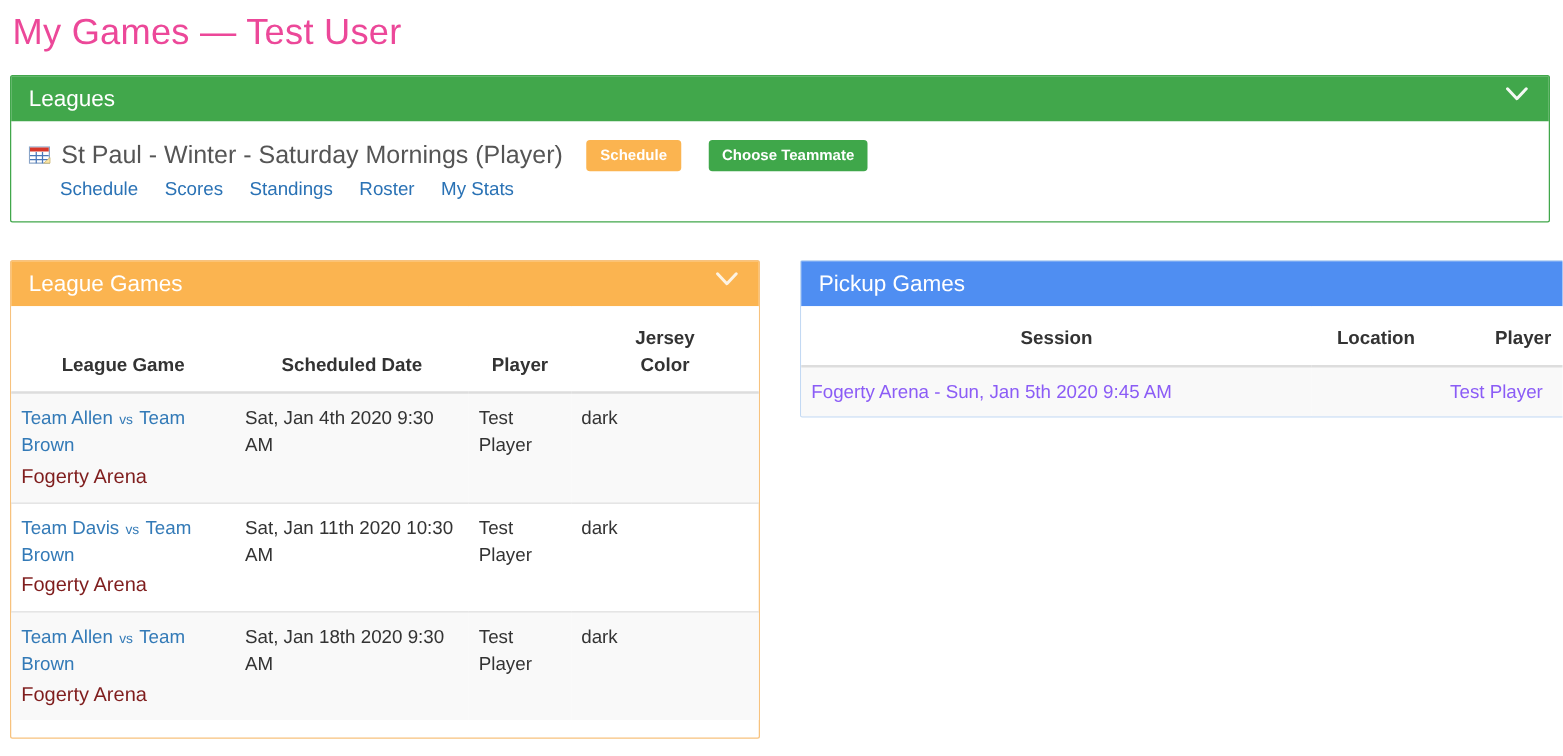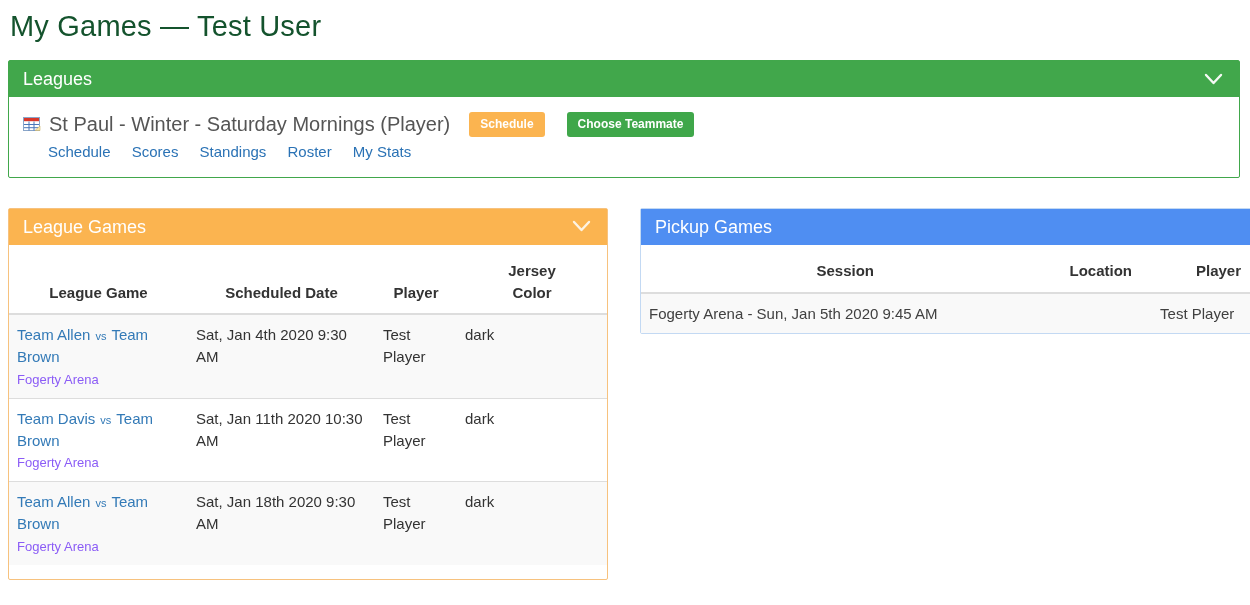--- a/index.html
+++ b/index.html
@@ -8,29 +8,29 @@
     font-family: "Liberation Sans", sans-serif;
     font-size: 15px;
     color: #333;
     width: 1250px;
   }
   .container { padding: 4px 10px 12px 8px; }
 
   .page-title {
     font-weight: 300;
     font-size: 29px;
-    color: #14532d;
+    color: #ec4899;
     margin: 6px 0 17px 2px;
     letter-spacing: .2px;
   }
 
   
   .panel { border: 1px solid; border-radius: 2px; background:#fff; }
   .panel-heading {
-    display: flex; justify-content: space-between; align-items: center;
+    display: flex; justify-content: space-between; align-items: flex-start;
     color: #fff; font-size: 18px; padding: 6px 14px; line-height: 1.35;
   }
   .chevron { display:flex; align-items:center; cursor:pointer; padding:2px; }
 
   .panel-green  { border-color:#41a74b; margin-bottom: 30px; }
   .panel-green  > .panel-heading { background:#41a74b; }
   .panel-orange { border-color:#f7c27e; }
   .panel-orange > .panel-heading { background:#fbb450; }
   .panel-blue   { border-color:#c3d9f3; }
   .panel-blue   > .panel-heading { background:#4f8ef2; }
@@ -68,24 +68,24 @@
     padding:9px 8px; vertical-align:top; font-size:15px;
     border-top:1px solid #ddd; line-height:1.45;
   }
   .tbl thead tr { background:#fff; }
   .tbl tbody tr:nth-child(odd) { background:#f9f9f9; }
   .lg-body { padding:0 0 14px 0; }
   .pu-body { padding:0; }
 
   a.game-link { color:#337ab7; text-decoration:none; }
   .vs { font-size:11px; margin:0 5px; }
-  .venue { font-size:13px; color:#8b5cf6; margin-top:4px; line-height:1.3; }
+  .venue { font-size:16px; color:#7f1d1d; margin-top:4px; line-height:1.3; }
   .wrap-narrow { display:inline-block; max-width:52px; }
 
-  a.pickup-link { color:#404040; text-decoration:none;text-align:center; }
+  a.pickup-link { color:#8b5cf6; text-decoration:none;text-align:center; }
 </style>
 </head>
 <body>
 
 <div class="container">
 
   <h1 class="page-title">My Games — Test User</h1>
 
   <div class="panel panel-green">
     <div class="panel-heading">

